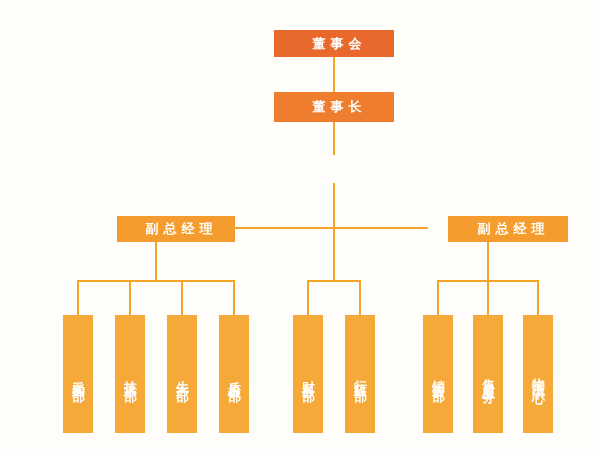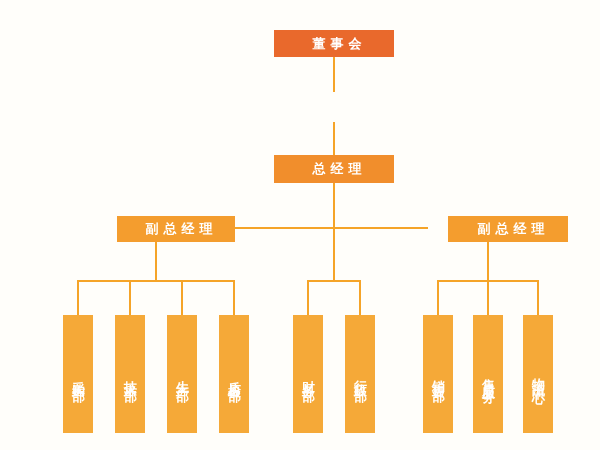--- a/index.html
+++ b/index.html
@@ -70,21 +70,21 @@
   <div class="line" style="left:129px;top:281px;width:2px;height:34px;"></div>
   <div class="line" style="left:181px;top:281px;width:2px;height:34px;"></div>
   <div class="line" style="left:233px;top:281px;width:2px;height:34px;"></div>
   <div class="line" style="left:307px;top:281px;width:2px;height:34px;"></div>
   <div class="line" style="left:359px;top:281px;width:2px;height:34px;"></div>
   <div class="line" style="left:437px;top:281px;width:2px;height:34px;"></div>
   <div class="line" style="left:487px;top:281px;width:2px;height:34px;"></div>
   <div class="line" style="left:537px;top:281px;width:2px;height:34px;"></div>
 
   <div class="node hnode lv1 b-board">董事会</div>
-  <div class="node hnode lv3 b-gm">总经理</div>
+  <div class="node hnode lv2 b-chair">董事长</div>
   <div class="node hnode lv4 b-dgm-l">副总经理</div>
   <div class="node hnode lv4 b-dgm-r">副总经理</div>
 
   <div class="node vnode lv5 dept d1">采购部</div>
   <div class="node vnode lv5 dept d2">技术部</div>
   <div class="node vnode lv5 dept d3">生产部</div>
   <div class="node vnode lv5 dept d4">质检部</div>
   <div class="node vnode lv5 dept d5">财务部</div>
   <div class="node vnode lv5 dept d6">行政部</div>
   <div class="node vnode lv5 dept d7">销售部</div>

